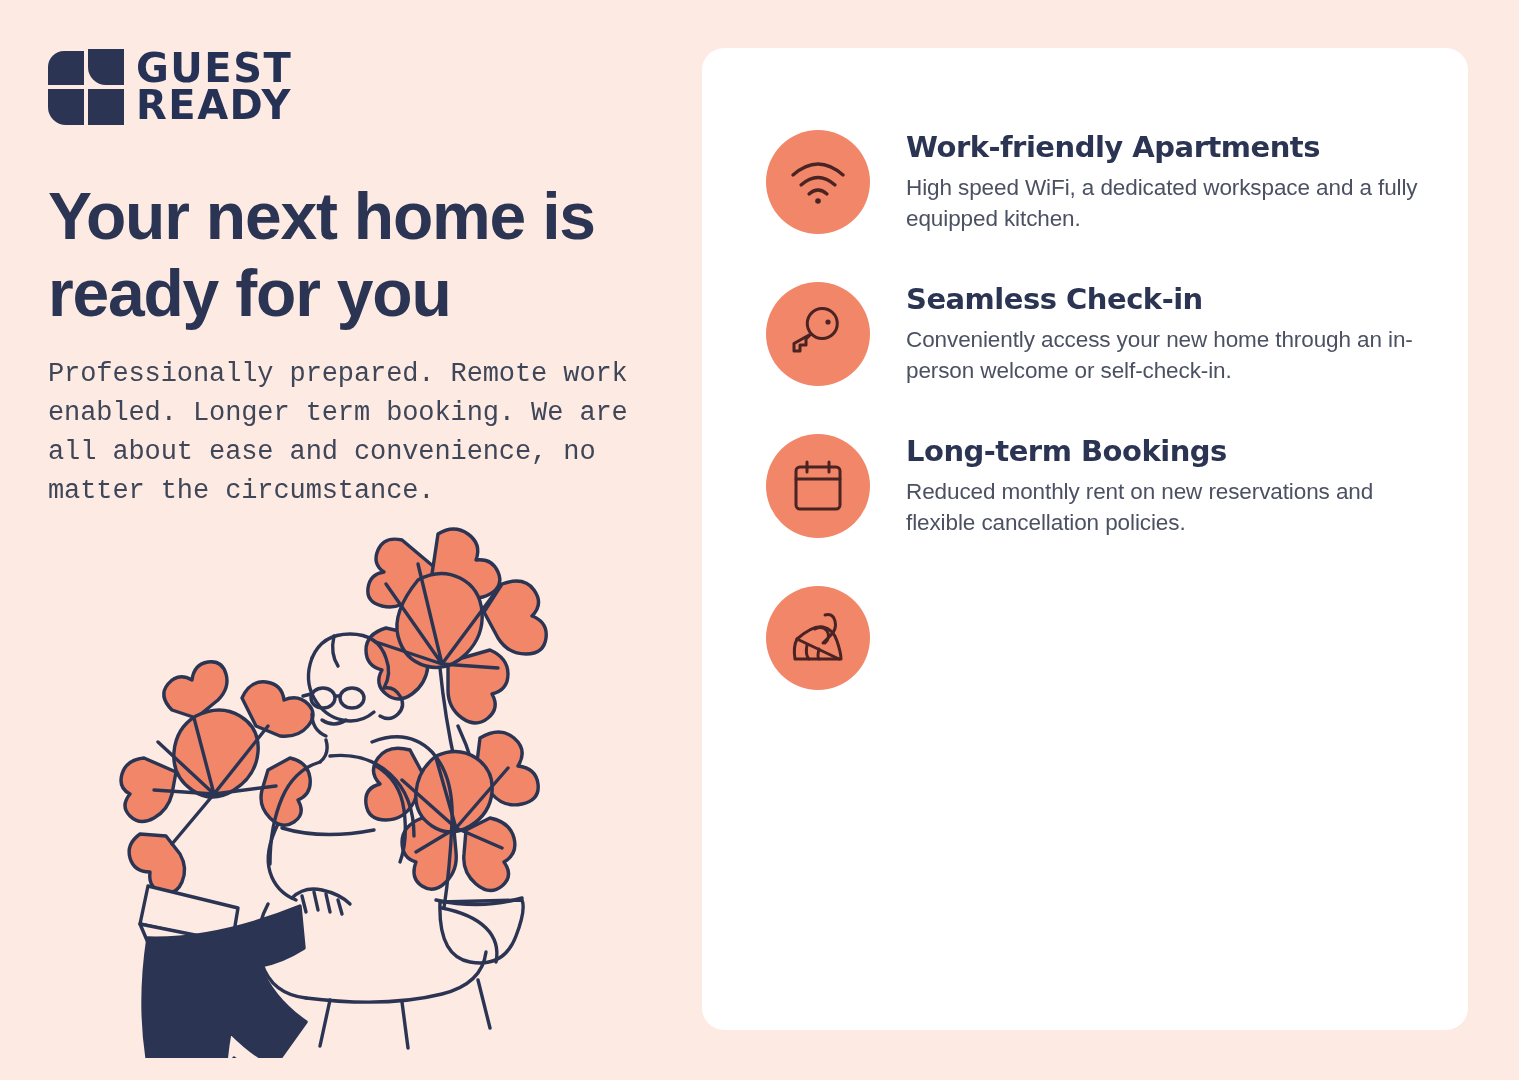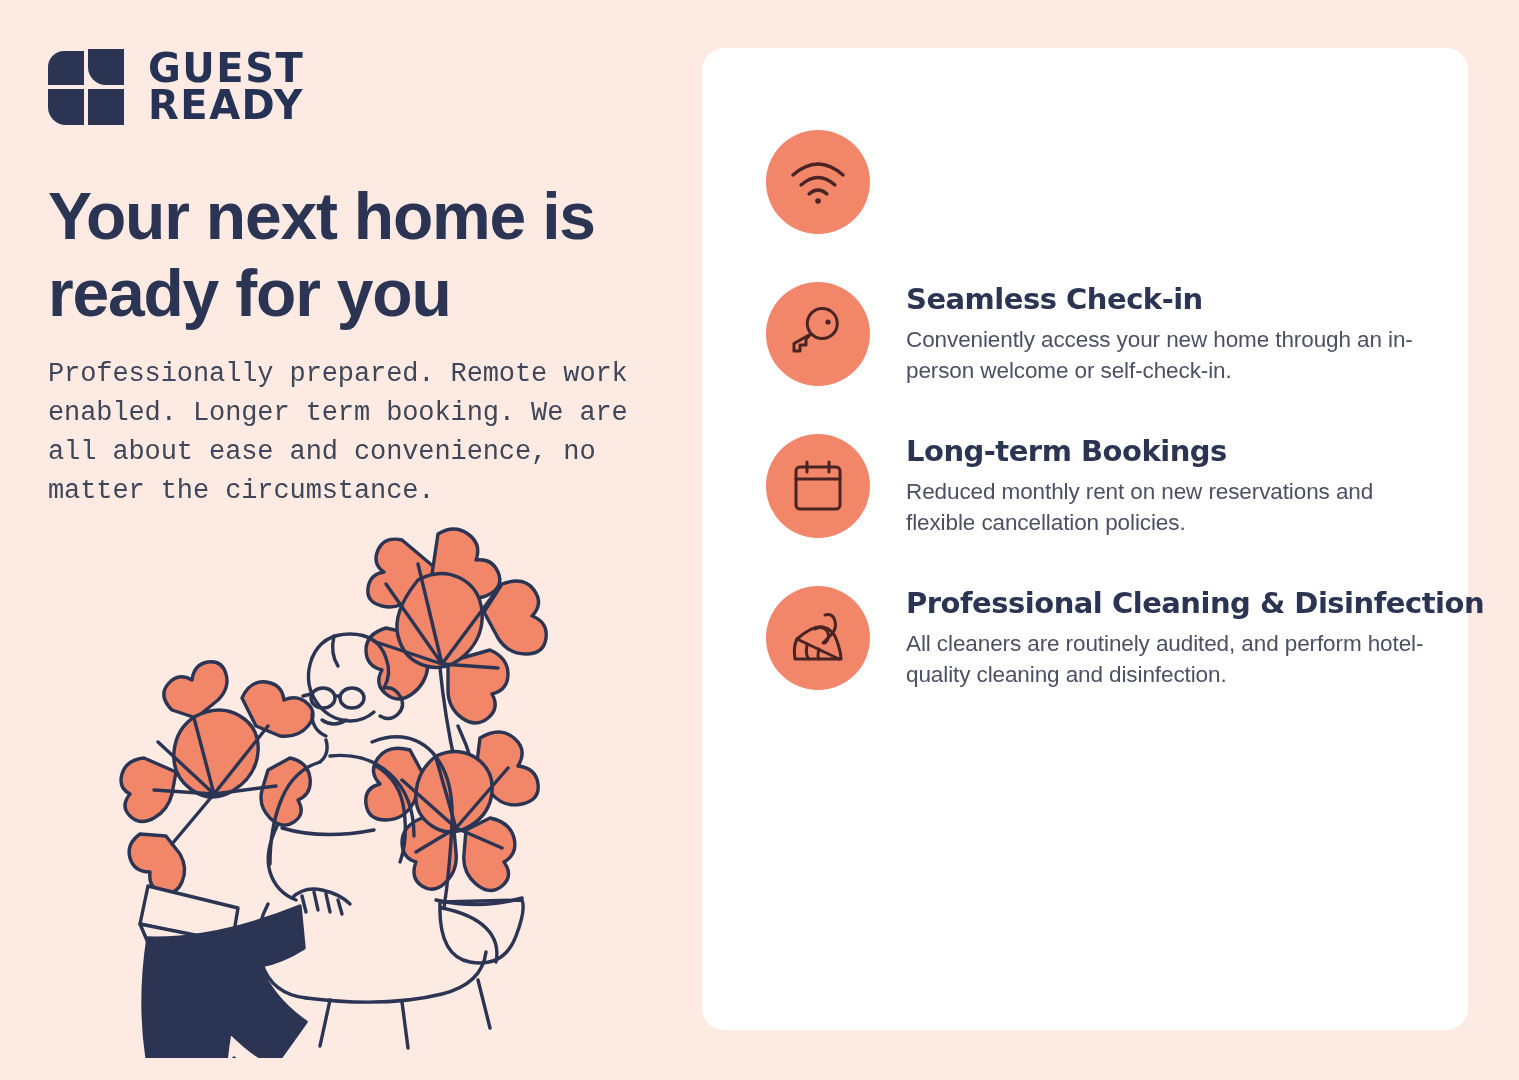--- a/index.html
+++ b/index.html
@@ -15,21 +15,21 @@
     background:#fceae3;
   }
 
   
   #left-column {
     position:absolute;
     left:48px; top:46px;
     width:640px; height:990px;
   }
 
-  #brand-logo { display:flex; align-items:center; gap:24px; height:82px; }
+  #brand-logo { display:flex; align-items:center; gap:12px; height:82px; }
 
   .logo-mark { width:76px; height:76px; position:relative; flex:0 0 auto; }
 
   .logo-wordmark {
     display:flex; flex-direction:column;
     justify-content:center;
     line-height:0.92;
   }
   .logo-wordmark span {
     font-family:"DejaVu Sans", sans-serif;
@@ -244,20 +244,24 @@
       <div class="feature-item">
         <div class="feature-icon-circle">
           <svg width="58" height="46" viewBox="0 0 58 46" aria-hidden="true">
             <g fill="none" stroke="#4a2323" stroke-width="3.2" stroke-linecap="round">
               <path d="M4 16 q25 -22 50 0"></path>
               <path d="M12 26 q17 -15 34 0"></path>
               <path d="M20 35 q9 -8 18 0"></path>
             </g>
             <circle cx="29" cy="42" r="2.8" fill="#4a2323"></circle>
           </svg>
+        </div>
+        <div class="feature-text">
+          <div class="feature-title">Work-friendly Apartments</div>
+          <div class="feature-desc">High speed WiFi, a dedicated workspace and a fully equipped kitchen.</div>
         </div>
       </div>
 
       <div class="feature-item">
         <div class="feature-icon-circle">
           <svg width="54" height="56" viewBox="0 0 54 56" aria-hidden="true">
             <g fill="none" stroke="#4a2323" stroke-width="3" stroke-linecap="round" stroke-linejoin="round">
               <path d="M41.5 6.5 a15 15 0 1 1 -21.2 21.2 L15 33 l0 6 l-6 0 l0 6 l-6 0 l0 -7.5 L20.3 27.7 a15 15 0 0 1 21.2 -21.2 z"></path>
             </g>
             <circle cx="37" cy="16" r="2.6" fill="#4a2323"></circle>
@@ -293,22 +297,18 @@
             <g fill="none" stroke="#4a2323" stroke-width="3" stroke-linecap="round" stroke-linejoin="round">
               <path d="M36 4 q8 -2 10 6 q2 8 -4 14 l-8 8"></path>
               <path d="M26 18 q8 -4 12 2 q4 6 -2 12"></path>
               <path d="M8 28 q16 -14 26 -12 q10 2 14 14 q4 12 4 18 H6 q-2 -12 2 -20 z"></path>
               <path d="M8 28 L50 48"></path>
               <path d="M18 34 q-2 10 2 14"></path>
               <path d="M30 38 q-2 8 0 10"></path>
             </g>
           </svg>
         </div>
-        <div class="feature-text">
-          <div class="feature-title">Professional Cleaning &amp; Disinfection</div>
-          <div class="feature-desc">All cleaners are routinely audited, and perform hotel-quality cleaning and disinfection.</div>
-        </div>
       </div>
 
     </div>
   </div>
 
 </div>
 
 </body></html>

